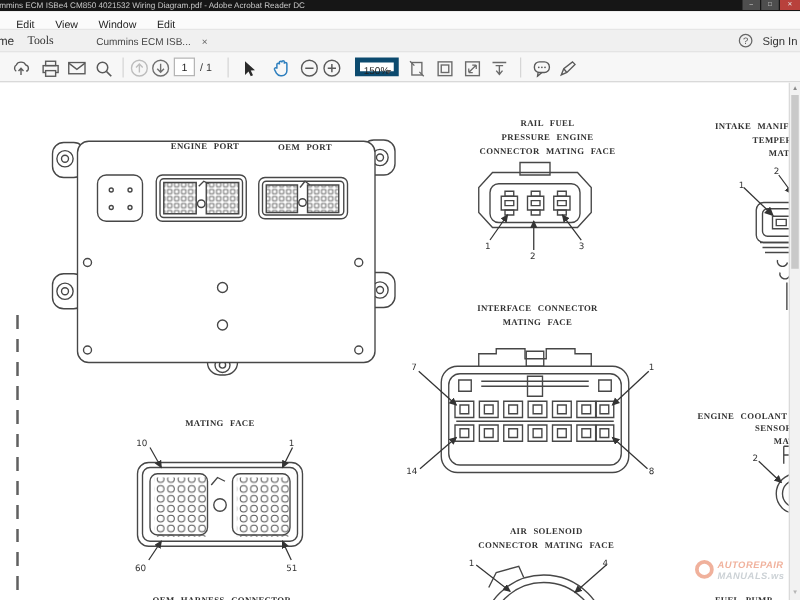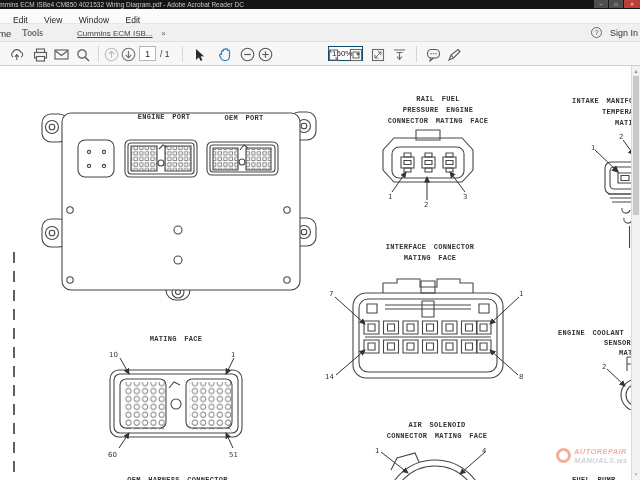--- a/index.html
+++ b/index.html
@@ -15,44 +15,44 @@
   .win-btn.close { background:#b8413c; width:16px; }
 
   .menubar { position:absolute; left:0; top:9px; width:640px; height:15px; background:#fbfbfb; border-bottom:1px solid #e6e6e6; }
   .menu-item { display:inline-block; font-size:8.5px; color:#222; padding:2px 6px 0 6px; }
   .menu-item:first-child { padding-left:13px; }
 
   .tabbar { position:absolute; left:0; top:24px; width:640px; height:18px; background:#f0f0f0; border-bottom:1px solid #e0e0e0; overflow:hidden; }
   .tab-home { position:absolute; left:-14px; top:4px; font-size:9.5px; color:#333; }
   .tab-tools { position:absolute; left:22px; top:4px; font-size:9.5px; color:#333;font-family:Liberation Serif, serif; }
   .doc-tab { position:absolute; left:62px; top:0; width:96px; height:18px; }
-  .doc-tab-label { position:absolute; left:15px; top:5px; font-size:8px; color:#444; white-space:nowrap;text-decoration:underline; }
+  .doc-tab-label { position:absolute; left:15px; top:5px; font-size:8px; color:#444; white-space:nowrap; }
   .doc-tab-close { position:absolute; right:-8px; top:5px; font-size:8px; color:#666; }
   .tab-right { position:absolute; right:2px; top:3px; display:flex; align-items:center; }
   .help-circle { width:11px; height:11px; border:1px solid #666; border-radius:50%; font-size:7.5px; color:#555;
                  display:flex; align-items:center; justify-content:center; margin-right:8px; }
   .sign-in { font-size:9px; color:#333; white-space:nowrap; }
 
   .toolbar { position:absolute; left:0; top:42px; width:640px; height:24px; background:#f7f7f7;
              border-bottom:1px solid #cfcfcf; }
   .tb { position:absolute; top:5px; width:15px; height:15px; display:flex; align-items:center; justify-content:center; }
   .tb svg { display:block; }
   .tb-div { position:absolute; top:4px; width:1px; height:16px; background:#d6d6d6; }
   .page-box { position:absolute; left:139px; top:4px; width:17px; height:15px; background:#fff; border:1px solid #b5b5b5;
               font-size:8.5px; color:#222; text-align:center; line-height:14px; }
   .page-total { position:absolute; left:160px; top:7px; font-size:8.5px; color:#333; }
-  .zoom-box { position:absolute; left:284px; top:4px; width:35px; height:15px; background:#fff; border:1px solid #0c4a6e;margin-left:44px; }
+  .zoom-box { position:absolute; left:284px; top:4px; width:35px; height:15px; background:#fff; border:4px solid #0c4a6e; }
   .zoom-val { position:absolute; left:3px; top:2px; font-size:8px; color:#222; }
   .zoom-caret { position:absolute; right:2px; top:6px; width:0; height:0; border-left:2.5px solid transparent;
                 border-right:2.5px solid transparent; border-top:3.5px solid #555; }
 
   
   .content { position:absolute; left:0; top:66px; width:640px; height:414px; background:#ffffff; overflow:hidden; }
   .abs { position:absolute; }
-  .dtext { font-family:Liberation Mono, monospace; font-size:7px; font-weight:bold; color:#333;
+  .dtext { font-family:Liberation Serif, serif; font-size:7px; font-weight:bold; color:#333;
            letter-spacing:0.3px; word-spacing:3px; line-height:11px; text-align:center; white-space:nowrap; }
   .pin { font-family:"DejaVu Sans",sans-serif; font-size:7px; color:#333; white-space:nowrap; }
   .dash-line { position:absolute; left:13px; top:186px; width:2px; height:228px;
                background:repeating-linear-gradient(to bottom,#606060 0 11px,transparent 11px 19px); }
   svg.draw { position:absolute; overflow:hidden; }
   svg.draw * { vector-effect:non-scaling-stroke; }
 
   
   .watermark { position:absolute; left:556px; top:380px; width:80px; height:26px; opacity:0.5; }
   .wm-logo { position:absolute; left:0; top:2px; width:15px; height:15px; border:3px solid #e2653b; border-radius:50%; }

